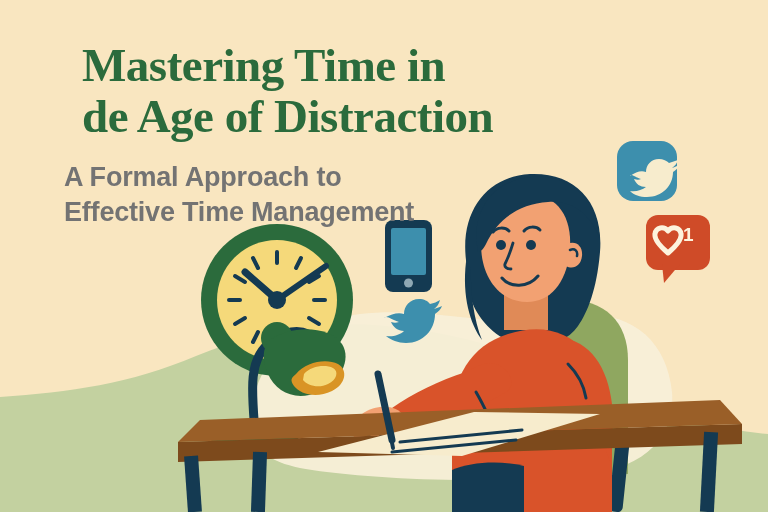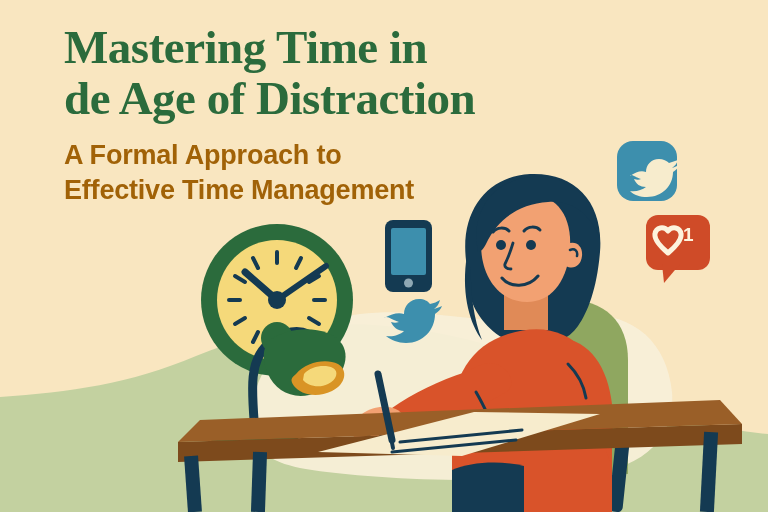--- a/index.html
+++ b/index.html
@@ -29,29 +29,29 @@
     left: 64px;
     width: 560px;
   }
   .headline {
     font-family: "Liberation Serif", "DejaVu Serif", serif;
     font-weight: bold;
     font-size: 47px;
     line-height: 1.08;
     color: #2b6b3c;
     letter-spacing: -0.5px;
-    margin: 0;
+    margin: 18px;
     white-space: pre-line;
   }
   .subhead {
     font-family: "Liberation Sans", sans-serif;
     font-weight: bold;
     font-size: 27px;
     line-height: 1.32;
-    color: #a16207;
+    color: #737373;
     margin: 14px 0 0 0;
     letter-spacing: -0.2px;
     white-space: pre-line;
   }
   .badge-count {
     position: absolute;
     left: 683px;
     top: 225px;
     font-family: "Liberation Sans", sans-serif;
     font-size: 19px;

